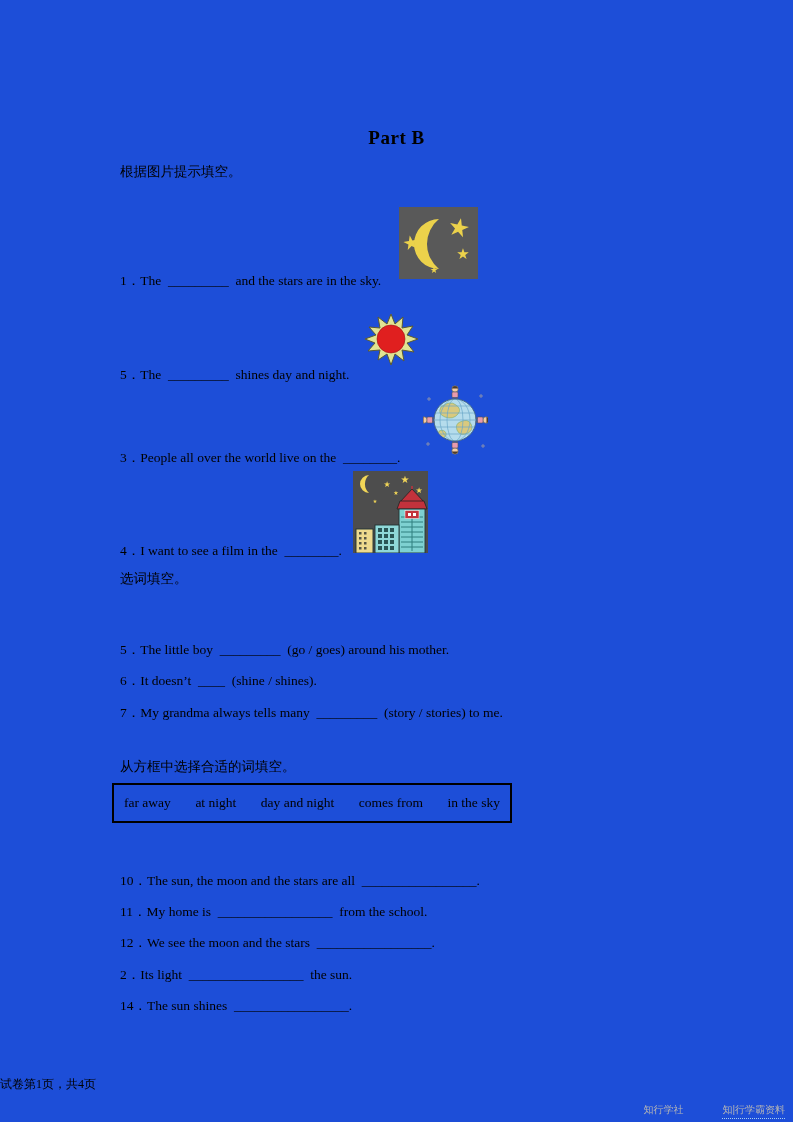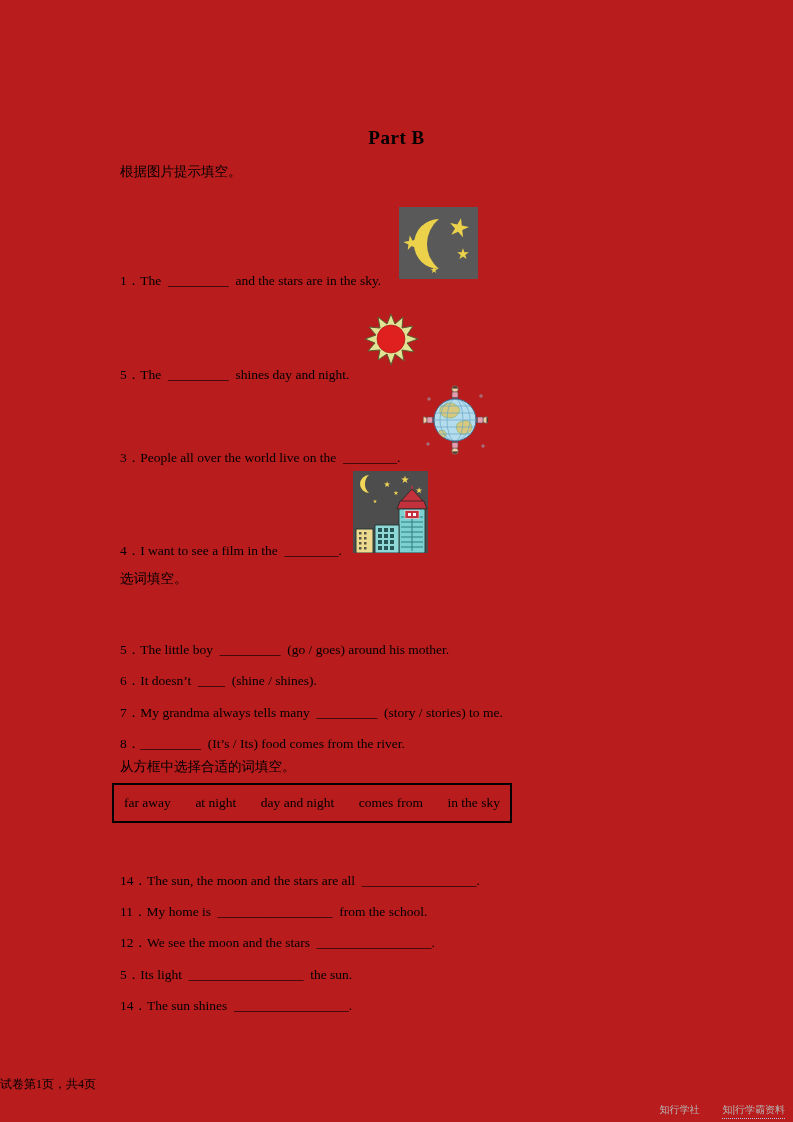--- a/index.html
+++ b/index.html
@@ -1,34 +1,34 @@
 <!DOCTYPE html>
 <html><head>
 <meta charset="utf-8">
 <style>
   * { margin:0; padding:0; box-sizing:border-box; }
   html,body { background:#ffffff; }
   .page {
-    position:relative; width:793px; height:1122px; background:#b91c1c;
+    position:relative; width:793px; height:1122px; background:#1d4ed8;
     font-family:"Liberation Serif","DejaVu Serif",serif; color:#000;
     overflow:hidden;
   }
   .abs { position:absolute; }
   .title { top:127px; left:0; right:0; text-align:center; font-size:19px; font-weight:bold; letter-spacing:0.5px; }
   .instr { font-size:13.5px; left:120px; }
   .line  { font-size:13.5px; left:120px; white-space:pre-wrap;margin-top:38px; }
   .img   { position:absolute; display:block; }
   .wordbox {
     top:783px; left:112px; width:400px; height:40px;
     border:2px solid #000; display:flex; align-items:center;
     justify-content:space-between; padding:0 10px; font-size:13.5px;
   }
   .footer { top:1076px; left:0; right:0; text-align:left; font-size:12px;font-family:Liberation Serif, serif; }
   .wm {
-    top:1103px; right:8px; display:flex; gap:0;
+    top:1103px; right:8px; display:flex; gap:16px;
     font-size:10px; color:#b5b5b5; font-family:"Liberation Sans","DejaVu Sans",sans-serif;
   }
   .wm .wm2 { border-bottom:1px dotted #aaccee; padding-bottom:1px;margin-left:23px; }
   svg { display:block; }
 </style>
 </head>
 <body>
 
 <div class="page">
 
@@ -148,34 +148,33 @@
         <rect x="11" y="71" width="2.5" height="2.5"></rect>
       <rect x="6" y="76" width="2.5" height="2.5"></rect>
         <rect x="11" y="76" width="2.5" height="2.5"></rect>
     </g>
   </svg>
 
   <div class="abs instr" style="top:570px">选词填空。</div>
   <div class="abs line" style="top:603px">5．The little boy  _________  (go / goes) around his mother.</div>
   <div class="abs line" style="top:634px">6．It doesn’t  ____  (shine / shines).</div>
   <div class="abs line" style="top:666px">7．My grandma always tells many  _________  (story / stories) to me.</div>
-  <div class="abs line" style="top:697px">8．_________  (It’s / Its) food comes from the river.</div>
 
   <div class="abs instr" style="top:758px">从方框中选择合适的词填空。</div>
   <div class="abs wordbox">
     <span>far away</span>
     <span>at night</span>
     <span>day and night</span>
     <span>comes from</span>
     <span>in the sky</span>
   </div>
-  <div class="abs line" style="top:834px">14．The sun, the moon and the stars are all  _________________.</div>
+  <div class="abs line" style="top:834px">10．The sun, the moon and the stars are all  _________________.</div>
   <div class="abs line" style="top:865px">11．My home is  _________________  from the school.</div>
   <div class="abs line" style="top:896px">12．We see the moon and the stars  _________________.</div>
-  <div class="abs line" style="top:928px">5．Its light  _________________  the sun.</div>
+  <div class="abs line" style="top:928px">2．Its light  _________________  the sun.</div>
   <div class="abs line" style="top:959px">14．The sun shines  _________________.</div>
 
   <div class="abs footer">试卷第1页，共4页</div>
 
   <div class="abs wm">
     <span class="wm1">知行学社</span>
     <span class="wm2">知|行学霸资料</span>
   </div>
 
 </div>

